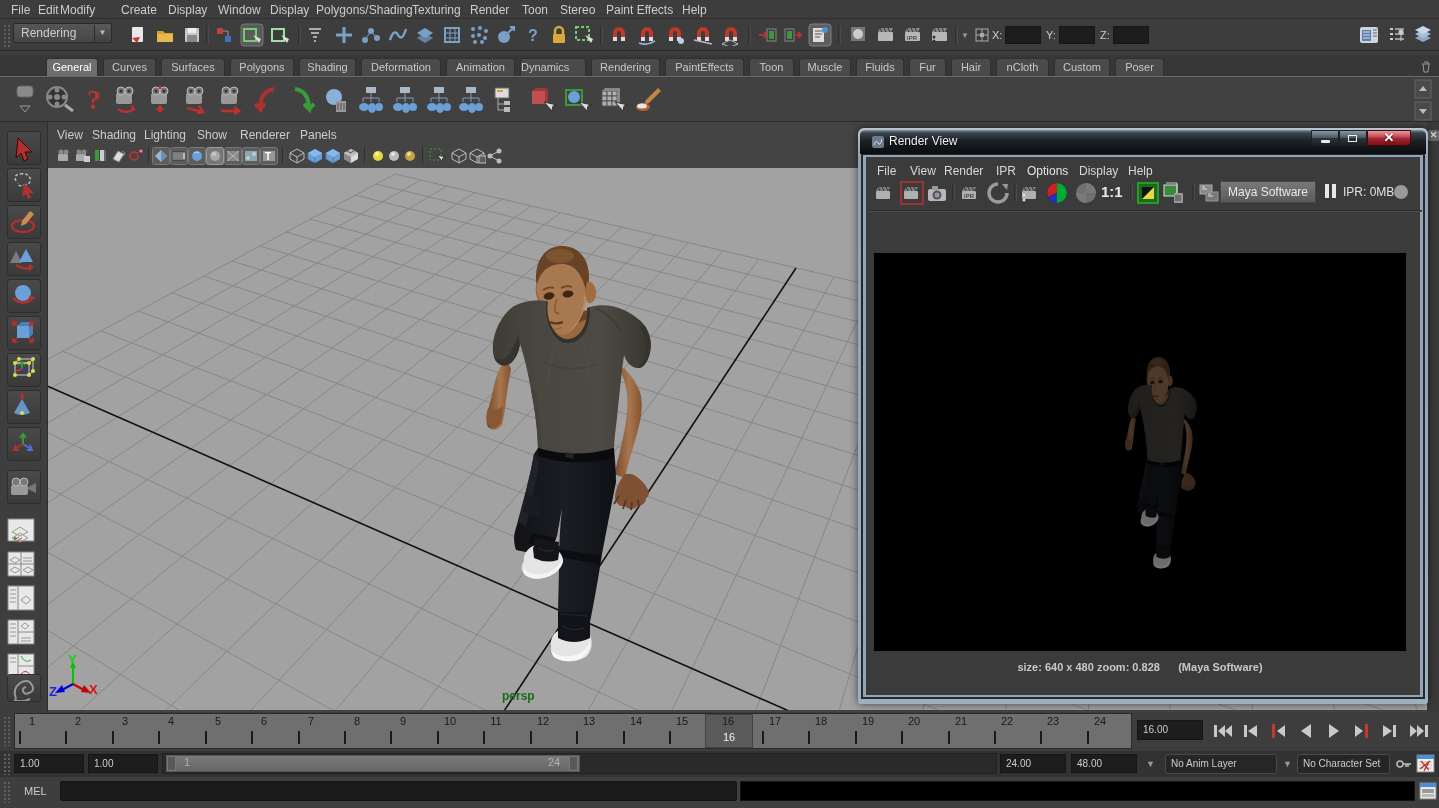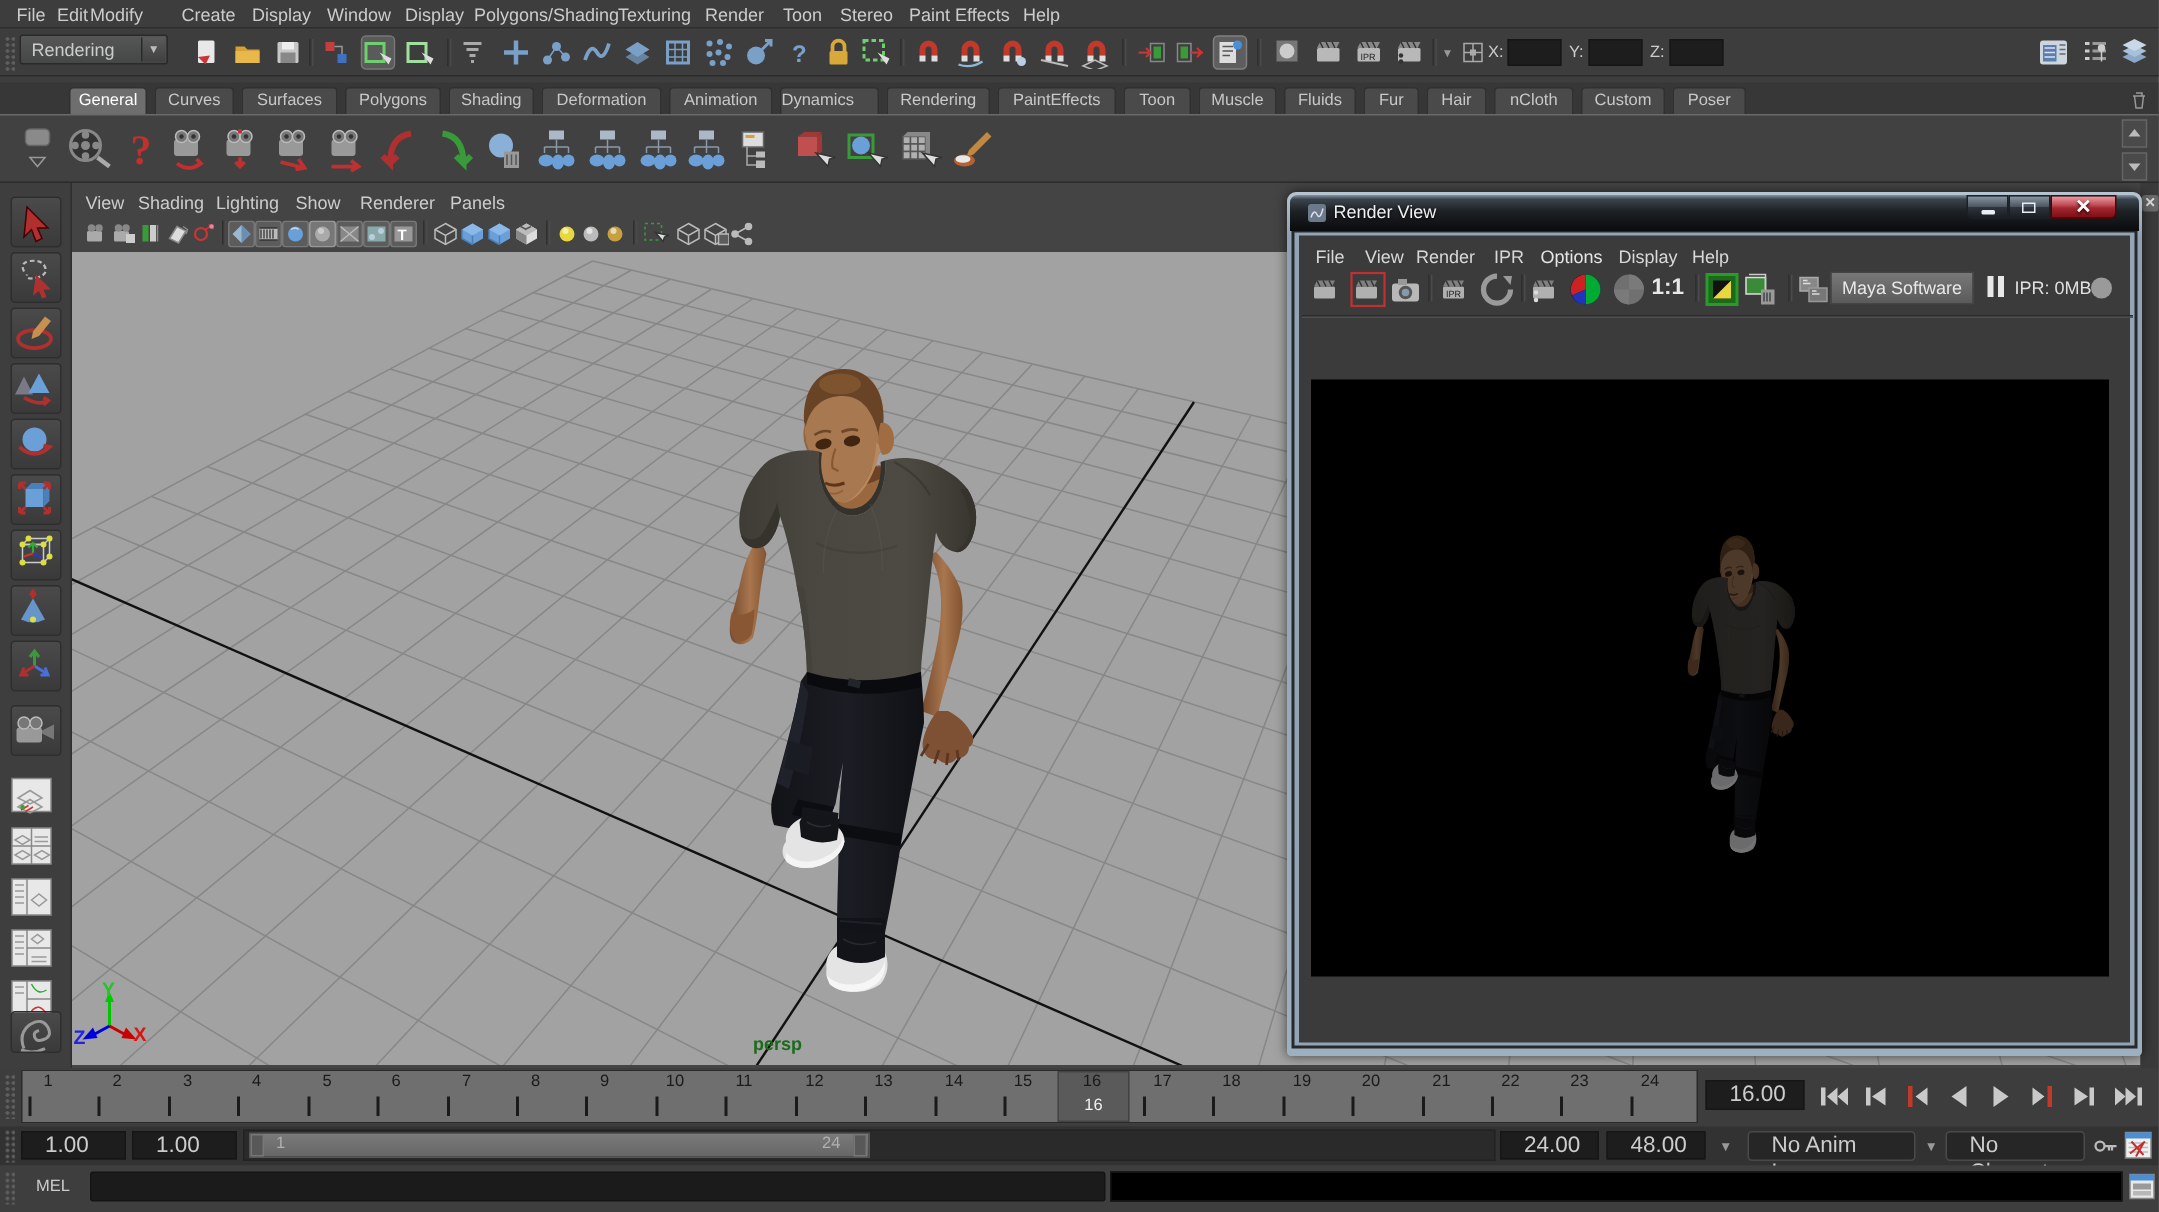--- a/index.html
+++ b/index.html
@@ -12,21 +12,21 @@
 #viewport{position:absolute;left:48px;top:122px;width:1379px;height:590px;background:#444}
 #vpmenu{position:absolute;left:0;top:4px;height:18px;color:#ccc;font-size:12px;width:100%}
 #vpmenu span{position:absolute;top:2px}
 #vpicons{position:absolute;left:0;top:23px;height:22px;width:100%}
 #vpcanvas{position:absolute;left:0;top:46px;width:1379px;height:542px;background:#a2a2a2;overflow:hidden}
 #rightstrip{position:absolute;left:1427px;top:122px;width:12px;height:590px;background:#3a3a3a}
 #renderview{position:absolute;left:862px;top:128px;width:566px;height:576px}
 #timeline{position:absolute;left:0;top:712px;width:1439px;height:39px;background:#3d3d3d}
 #rangerow{position:absolute;left:0;top:751px;width:1439px;height:26px;background:#323232}
 #melrow{position:absolute;left:0;top:777px;width:1439px;height:31px;background:#3e3e3e}
-.inp{position:absolute;background:#1d1d1d;border:1px solid #161616;color:#ccc;font-size:15px;line-height:16px;padding-left:15px}
+.inp{position:absolute;background:#1d1d1d;border:1px solid #161616;color:#ccc;font-size:10px;line-height:16px;padding-left:5px}
 .sep{position:absolute;width:3px;height:18px;border-left:1px solid #2f2f2f;border-right:1px solid #4a4a4a}
 </style></head>
 <body>
 <div id="menubar">
 <span style="left:11px">File</span>
     <span style="left:38px">Edit</span>
     <span style="left:60px">Modify</span>
 <span style="left:121px">Create</span>
     <span style="left:168px">Display</span>
     <span style="left:218px">Window</span>
@@ -918,20 +918,21 @@
 <path d="M533,546 C527,549 523,555 524,561 C521,565 521,570 524,574 C529,579 538,580 547,577 C556,573 562,567 563,561 C563,555 559,550 552,548 C546,545 538,544 533,546 Z" fill="#e4e4e4"></path>
 <path d="M524,568 C528,574 537,576 546,573 C555,570 561,564 562,558 L563,561 C562,568 556,574 547,577 C538,580 529,579 524,574 Z" fill="#f4f4f4"></path>
 <path d="M536,542 L560,546 L558,560 Q546,564 534,558 L533,548 Z" fill="#141519"></path>
 <path d="M538,548 q8,5 16,2" stroke="#2a2c33" fill="none"></path>
 <path d="M560,630 C554,632 550,638 551,646 C550,652 553,658 560,660 C569,663 580,661 587,656 C592,650 593,642 590,635 C586,628 578,625 569,626 Z" fill="#e4e4e4"></path>
 <path d="M551,650 C556,656 566,658 576,655 C584,652 589,646 590,640 L590,644 C590,651 585,657 577,660 C568,662 558,661 553,656 Z" fill="#f6f6f6"></path>
 <path d="M558,618 L590,622 L590,638 Q574,646 558,638 Z" fill="#131419"></path>
 <path d="M562,626 q10,6 22,2" stroke="#26282e" fill="none"></path>
 </svg></div>
     </div>
+    <div style="position:absolute;left:0;top:533px;width:556px;text-align:center;color:#c8c8c8;font-size:11px;font-weight:bold">size: 640 x 480 zoom: 0.828&nbsp;&nbsp;&nbsp;&nbsp;&nbsp;&nbsp;(Maya Software)</div>
   </div>
 <div id="timeline">
     <div style="position:absolute;left:3px;top:4px;width:7px;height:30px;background-image:radial-gradient(#606060 1px, transparent 1.3px);background-size:4px 4px"></div>
     <div style="position:absolute;left:14px;top:1px;width:1118px;height:36px;background:#6f6f6f;border:1px solid #2a2a2a"></div>
     <div style="position:absolute;left:705px;top:2px;width:48px;height:34px;background:#5a5a5a;border:1px solid #444"></div>
     <div style="position:absolute;left:20px;top:3px;width:24px;text-align:center;color:#1a1a1a;font-size:11px">1</div>
     <div style="position:absolute;left:19px;top:19px;width:2px;height:13px;background:#1a1a1a"></div>
     <div style="position:absolute;left:66px;top:3px;width:24px;text-align:center;color:#1a1a1a;font-size:11px">2</div>
     <div style="position:absolute;left:65px;top:19px;width:2px;height:13px;background:#1a1a1a"></div>
     <div style="position:absolute;left:113px;top:3px;width:24px;text-align:center;color:#1a1a1a;font-size:11px">3</div>

